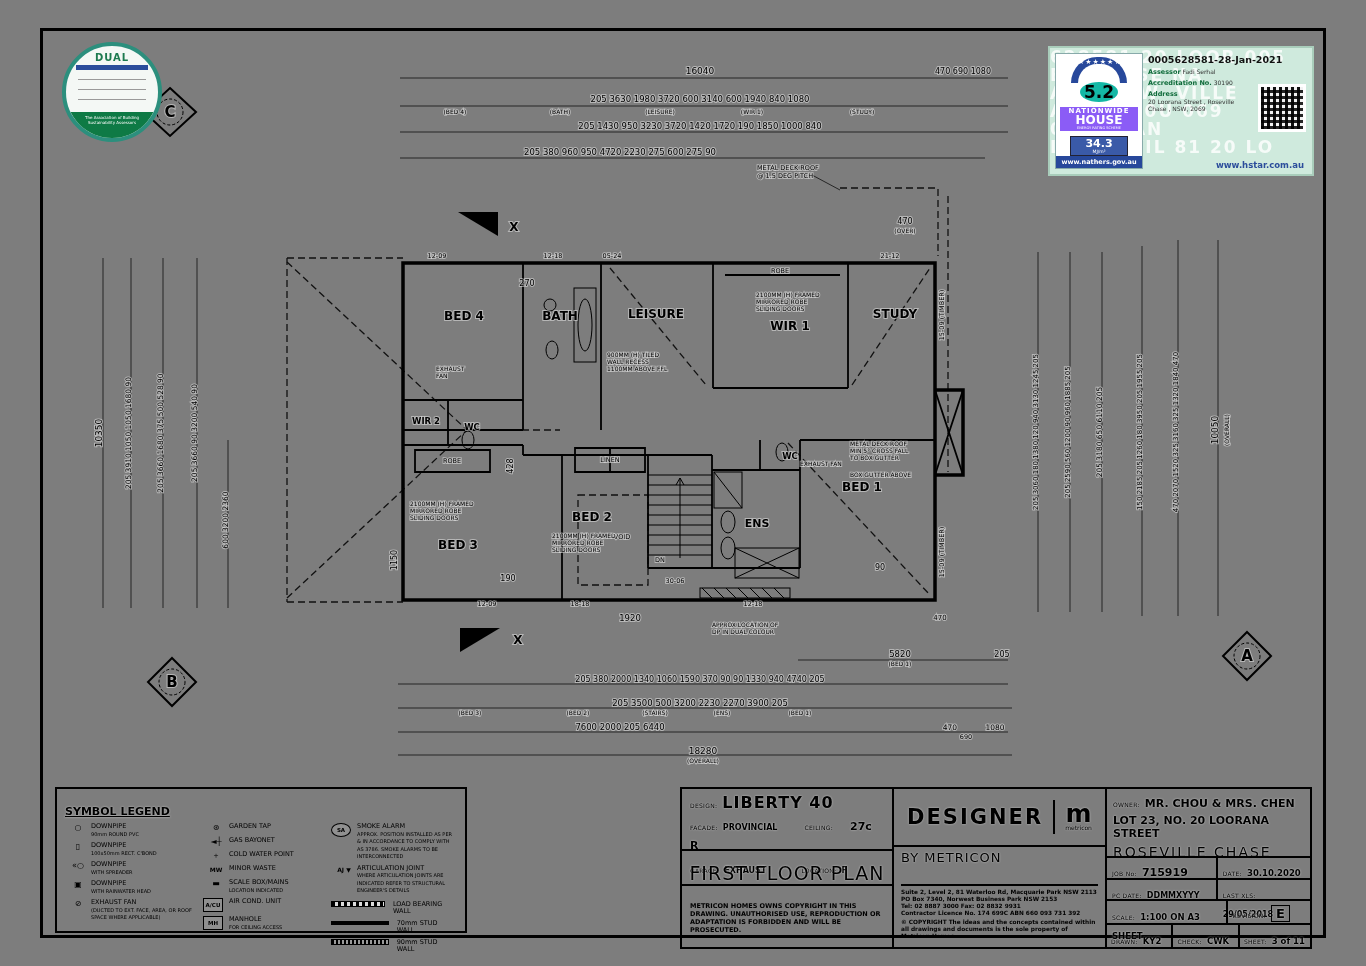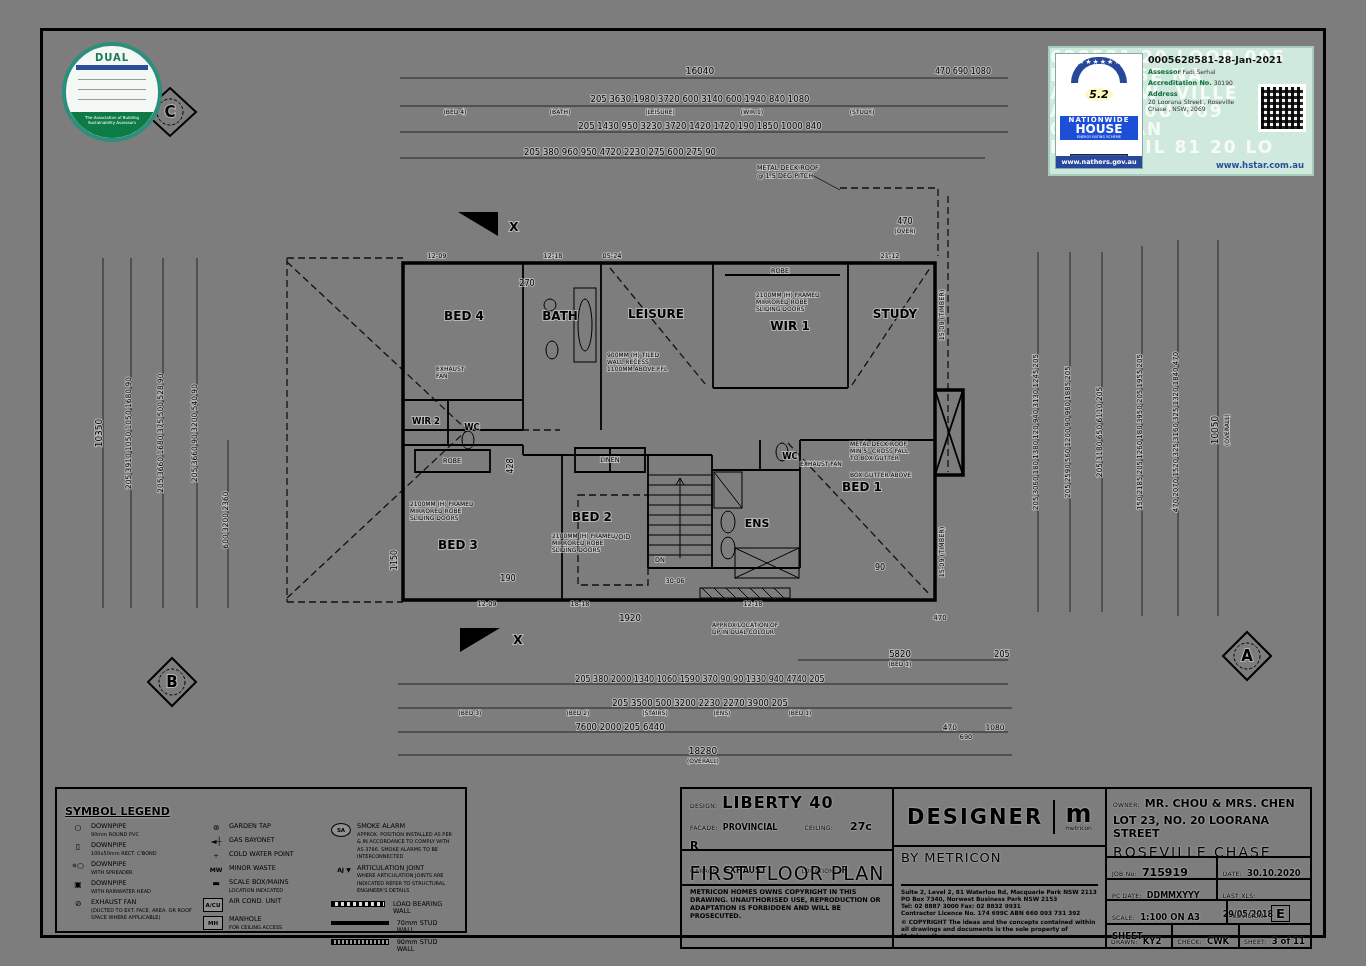--- a/index.html
+++ b/index.html
@@ -36,23 +36,23 @@
   .absa-foot{position:absolute;bottom:0;left:0;right:0;height:26px;background:#0e7a45;color:#fff;
              font-size:4px;line-height:5px;padding:3px 8px 0 8px;box-sizing:border-box;}
   .nathers{left:1048px;top:46px;width:262px;height:126px;background:#cfeadd;border:2px solid #a9cdbb;overflow:hidden;}
   .nh-watermark{position:absolute;inset:0;font-weight:bold;color:rgba(255,255,255,.8);
                 font-size:17px;line-height:18px;letter-spacing:2px;white-space:pre;pointer-events:none;}
   .nh-card{position:absolute;left:5px;top:5px;bottom:5px;width:86px;background:#fff;border:1px solid #8aa;
            text-align:center;overflow:hidden;}
   .nh-arc{width:56px;height:26px;margin:3px auto 0 auto;border-radius:56px 56px 0 0;
           border:7px solid #27489b;border-bottom:none;box-sizing:border-box;position:relative;}
   .nh-stars{position:absolute;top:-6px;left:0;right:0;font-size:7px;color:#fff;letter-spacing:1px;}
-  .nh-score{font-size:11px;font-weight:bold;margin-top:-20px;background:#fef9c3;display:inline-block;
-            padding:0 4px;border-radius:50%;position:relative;font-style:italic;}
-  .nh-green{background:#1d4ed8;color:#fff;margin:14px 4px;padding:1px 0;}
+  .nh-score{font-size:17px;font-weight:bold;margin-top:-20px;background:#14b8a6;display:inline-block;
+            padding:0 4px;border-radius:50%;position:relative;}
+  .nh-green{background:#8b5cf6;color:#fff;margin:5px 4px;padding:1px 0;}
   .nh-green .a{font-size:7px;font-weight:bold;letter-spacing:1px;line-height:7px;}
   .nh-green .b{font-size:12px;font-weight:bold;line-height:11px;}
   .nh-green .c{font-size:3.5px;line-height:4px;}
   .nh-mj{background:#3a5aa8;color:#fff;margin:2px 14px;padding:1px 0;border:1px solid #223;}
   .nh-mj .a{font-size:11px;font-weight:bold;line-height:11px;}
   .nh-mj .b{font-size:4.5px;line-height:5px;}
   .nh-url{position:absolute;bottom:0;left:0;right:0;background:#27489b;color:#fff;font-size:6.5px;
           font-weight:bold;padding:2px 0;}
   .nh-right{position:absolute;left:98px;top:6px;right:6px;bottom:4px;font-size:6px;}
   .nh-cert{font-size:9.5px;font-weight:bold;color:#111;}
@@ -386,21 +386,21 @@
       <span class="lbl" style="margin-left:22px;">CEILING:</span>
       <span class="val" style="font-size:11px;margin-left:12px;">27c R</span></div>
     <div style="margin-top:5px;"><span class="lbl">GARAGE:</span>
       <span class="val" style="font-size:8px;">EXHAUST</span>
       <span class="lbl" style="margin-left:30px;">LOCATION:</span>
       <span class="val" style="font-size:8px;">F</span></div>
   </div>
   <div class="abs tb halo" style="left:680px;top:849px;width:214px;height:37px;display:flex;align-items:flex-end;justify-content:center;">
     <span style="font-size:19px;letter-spacing:1px;">FIRST FLOOR PLAN</span>
   </div>
-  <div class="abs tb" style="left:680px;top:884px;width:214px;height:65px;padding:2px 8px;font-size:6.5px;line-height:8px;font-weight:bold;">
+  <div class="abs tb" style="left:680px;top:884px;width:214px;height:65px;padding:16px 8px;font-size:6.5px;line-height:8px;font-weight:bold;">
     <span>METRICON HOMES OWNS COPYRIGHT IN THIS DRAWING. UNAUTHORISED USE, REPRODUCTION OR ADAPTATION IS FORBIDDEN AND WILL BE PROSECUTED.</span>
   </div>
 
   <div class="abs tb halo" style="left:892px;top:787px;width:215px;height:60px;display:flex;align-items:center;justify-content:center;gap:10px;">
     <span style="font-size:21px;font-weight:bold;letter-spacing:2px;">DESIGNER</span>
     <span style="width:2px;height:34px;background:#000;"></span>
     <span style="text-align:center;">
       <span style="font-size:25px;font-weight:bold;line-height:20px;display:block;">m</span>
       <span style="font-size:6px;display:block;">metricon</span>
     </span>

